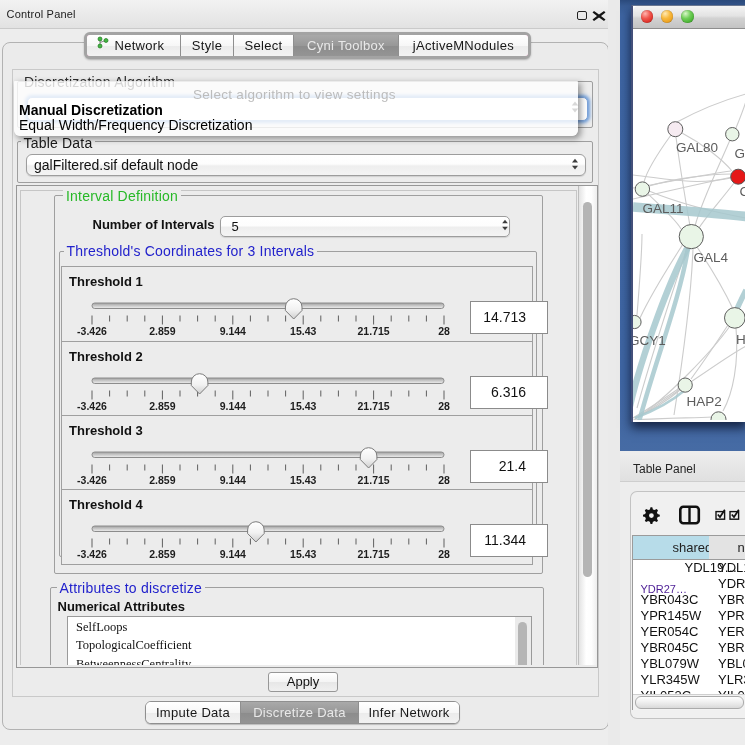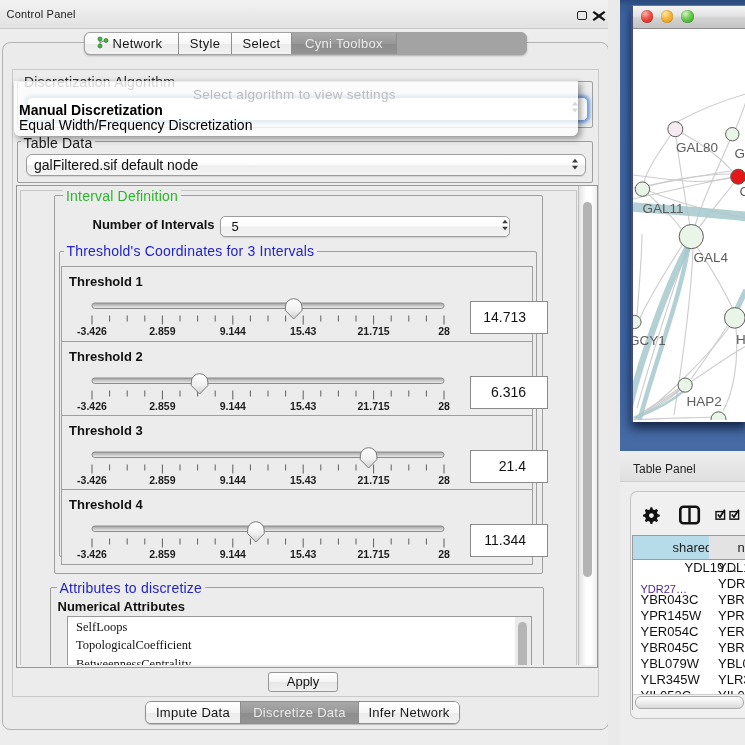--- a/index.html
+++ b/index.html
@@ -29,25 +29,26 @@
 <div class="a" style="left:0;top:0;width:617px;height:28px;background:linear-gradient(180deg,#f2f2f2,#e2e2e2);border-bottom:1px solid #cacaca;"></div>
 <div class="a" style="left:6.5px;top:7.5px;font-size:11px;color:#1c1c1c;letter-spacing:0.2px;">Control Panel</div>
 
 <div class="a" style="left:577px;top:11px;width:8px;height:7px;border:1.6px solid #222;border-radius:2px;"></div>
 <svg class="a" style="left:592px;top:10px;" width="14" height="12" viewBox="0 0 14 12">
  <path d="M2 1 L7 4.6 L12 1 L13.5 2.6 L9 6 L13.5 9.4 L12 11 L7 7.4 L2 11 L0.5 9.4 L5 6 L0.5 2.6 Z" fill="#151515"></path>
 </svg>
 
 <div class="a" style="left:2px;top:42px;width:605px;height:686px;border:1px solid #b2b2b2;border-radius:8px;background:#ebebeb;"></div>
 
-<div class="a" style="left:84px;top:31.5px;width:441px;height:21px;border:1px solid #a3a3a3;border-radius:6px;overflow:hidden;background:#a3a3a3;box-shadow:0 1px 2px rgba(0,0,0,0.25);">
+<div class="a" style="left:84px;top:31.5px;width:441px;height:21px;border:3px solid #a3a3a3;border-radius:6px;overflow:hidden;background:#f9a8d4;box-shadow:0 1px 2px rgba(0,0,0,0.25);">
   <div class="tseg" style="left:0;width:94px;line-height:21px;">&nbsp;&nbsp;&nbsp;Network</div>
   <div class="tseg" style="left:94px;width:53px;line-height:21px;">Style</div>
   <div class="tseg" style="left:147px;width:60px;line-height:21px;">Select</div>
   <div class="tseg sel" style="left:207px;width:105px;line-height:21px;">Cyni Toolbox</div>
+  <div class="tseg" style="left:312px;width:129px;line-height:21px;border-right:none;">jActiveMNodules</div>
 </div>
 
 <svg class="a" style="left:96px;top:36px;" width="13" height="13" viewBox="0 0 13 13">
  <path d="M4 3 L4 10 M4 6.5 L9.5 4.5" stroke="#8a8a8a" stroke-width="1"></path>
  <circle cx="4" cy="3" r="2" fill="#44b544" stroke="#1d7a1d" stroke-width="0.7"></circle>
  <circle cx="4" cy="10" r="2" fill="#44b544" stroke="#1d7a1d" stroke-width="0.7"></circle>
  <circle cx="10" cy="4.5" r="2" fill="#44b544" stroke="#1d7a1d" stroke-width="0.7"></circle>
 </svg>
 
 <div class="a" style="left:12px;top:69px;width:585px;height:626px;border:1px solid #c9c9c9;background:#ececec;"></div>

